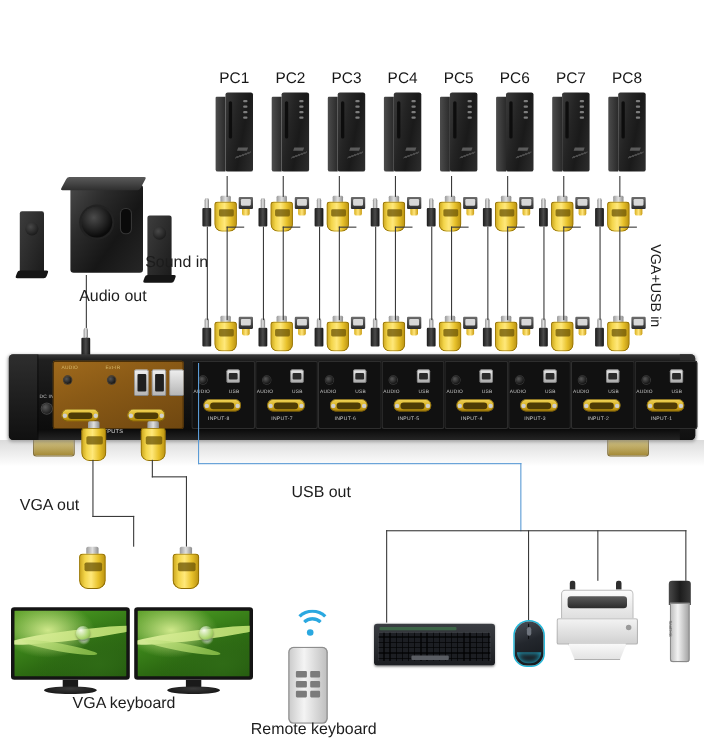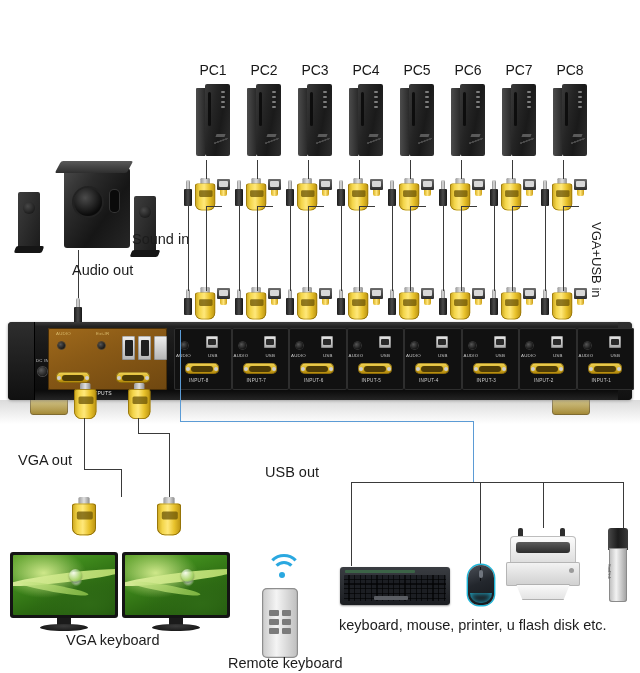--- a/index.html
+++ b/index.html
@@ -779,21 +779,21 @@
   <div class="abs vga" style="left:157px;top:497px;transform:scale(1.6);transform-origin:left top;">
       <div class="neck"></div>
       <div class="body"></div>
       <div class="pin"></div>
     </div>
 
   <div class="abs wire-blue-v" style="left:180px;top:330px;height:70px;"></div>
   <div class="abs wire-blue-h" style="left:180px;top:421px;width:294px;"></div>
   <div class="abs wire-blue-v" style="left:180px;top:400px;height:22px;"></div>
   <div class="abs wire-blue-v" style="left:473px;top:421px;height:62px;"></div>
-  <div class="abs lbl" style="left:265px;top:464px;">USB out</div>
+  <div class="abs lbl" style="left:265px;top:440px;">USB out</div>
 
   <div class="abs wire-h" style="left:351px;top:482px;width:273px;"></div>
   <div class="abs wire-v" style="left:351px;top:482px;height:84px;"></div>
   <div class="abs wire-v" style="left:480px;top:482px;height:82px;"></div>
   <div class="abs wire-v" style="left:543px;top:482px;height:46px;"></div>
   <div class="abs wire-v" style="left:623px;top:482px;height:46px;"></div>
 
   <div class="abs monitor" style="left:10px;top:552px;">
     <div class="bez"></div>
     <div class="scr">
@@ -852,15 +852,14 @@
       <div class="lid"></div>
       <div class="body"></div>
       <div class="dot"></div>
       <div class="tray"></div>
   </div>
   <div class="abs" id="udisk">
     <div class="cap"></div>
       <div class="bdy"></div>
     <div class="txt">SanDisk</div>
   </div>
-  <div class="abs lbl" style="left:339px;top:617px;">keyboard, mouse, printer, u flash disk etc.</div>
 
 </div>
 
 </body></html>

